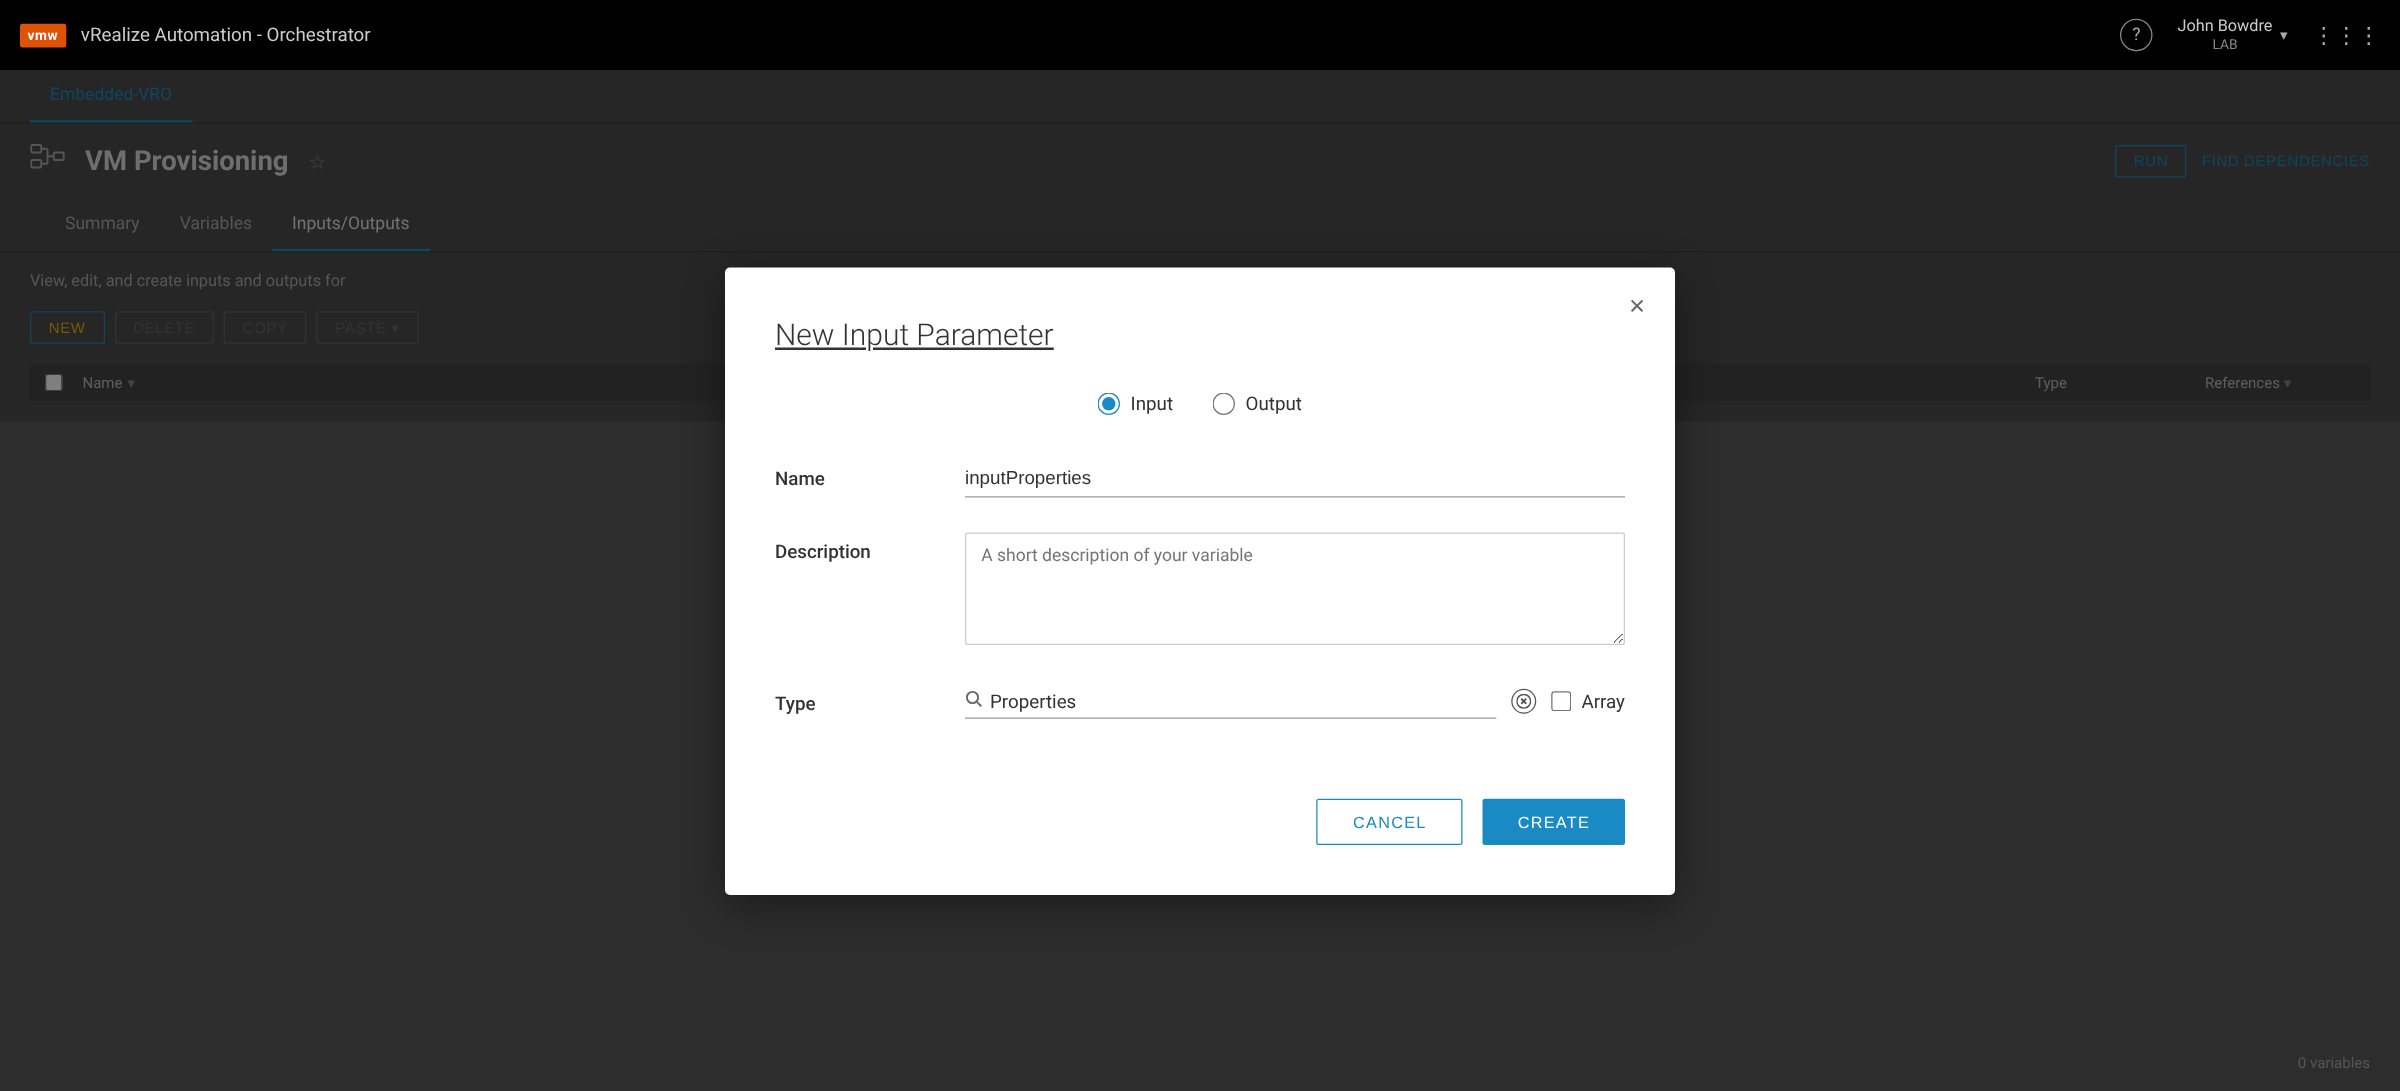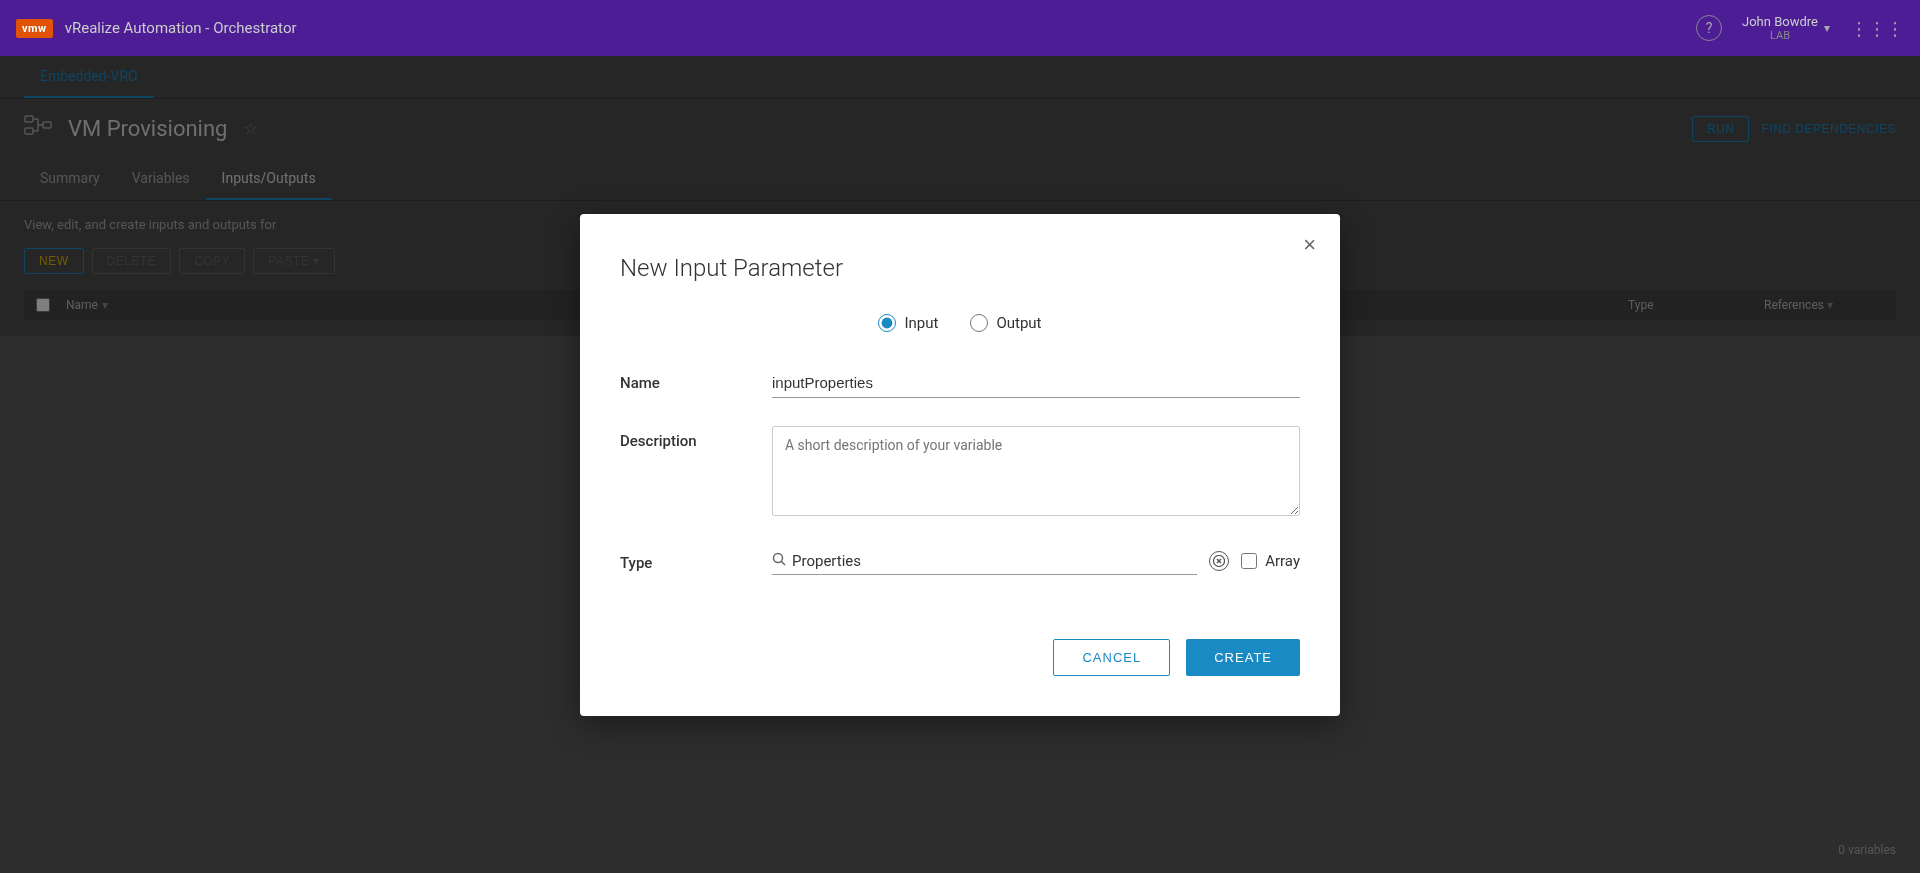--- a/index.html
+++ b/index.html
@@ -7,21 +7,21 @@
       font-family: -apple-system, BlinkMacSystemFont, 'Segoe UI', Roboto, sans-serif;
       background: #4a4a4a;
       width: 1920px;
       height: 873px;
       overflow: hidden;
       position: relative;
     }
 
     
     .top-nav {
-      background: #4c1d95;
+      background: #000000;
       height: 56px;
       display: flex;
       align-items: center;
       padding: 0 16px;
       position: relative;
       z-index: 1;
     }
     .vmw-logo {
       background: #e05206;
       color: white;
@@ -105,21 +105,21 @@
       align-items: center;
       gap: 16px;
     }
     .workflow-icon {
       color: #aaa;
       font-size: 22px;
     }
     .workflow-title {
       color: #ddd;
       font-size: 22px;
-      font-weight: 400;
+      font-weight: 700;
     }
     .star-icon {
       color: #888;
       font-size: 16px;
       cursor: pointer;
     }
     .workflow-actions {
       margin-left: auto;
       display: flex;
       gap: 12px;
@@ -139,21 +139,21 @@
       font-size: 12px;
       letter-spacing: 0.5px;
       cursor: pointer;
       background: transparent;
       border: none;
     }
 
     
     .sub-nav {
       background: #4d4d4d;
-      padding: 0 24px;
+      padding: 0 36px;
       display: flex;
       border-bottom: 1px solid #3a3a3a;
     }
     .sub-nav-item {
       padding: 12px 16px;
       color: #aaa;
       font-size: 14px;
       cursor: pointer;
     }
     .sub-nav-item.active {
@@ -252,20 +252,21 @@
       width: 760px;
       padding: 40px;
       position: relative;
       box-shadow: 0 8px 32px rgba(0,0,0,0.4);
     }
     .dialog-title {
       font-size: 24px;
       font-weight: 300;
       color: #333;
       margin-bottom: 32px;
+      text-decoration: underline;
     }
     .dialog-close {
       position: absolute;
       top: 20px;
       right: 24px;
       background: none;
       border: none;
       font-size: 22px;
       color: #666;
       cursor: pointer;

